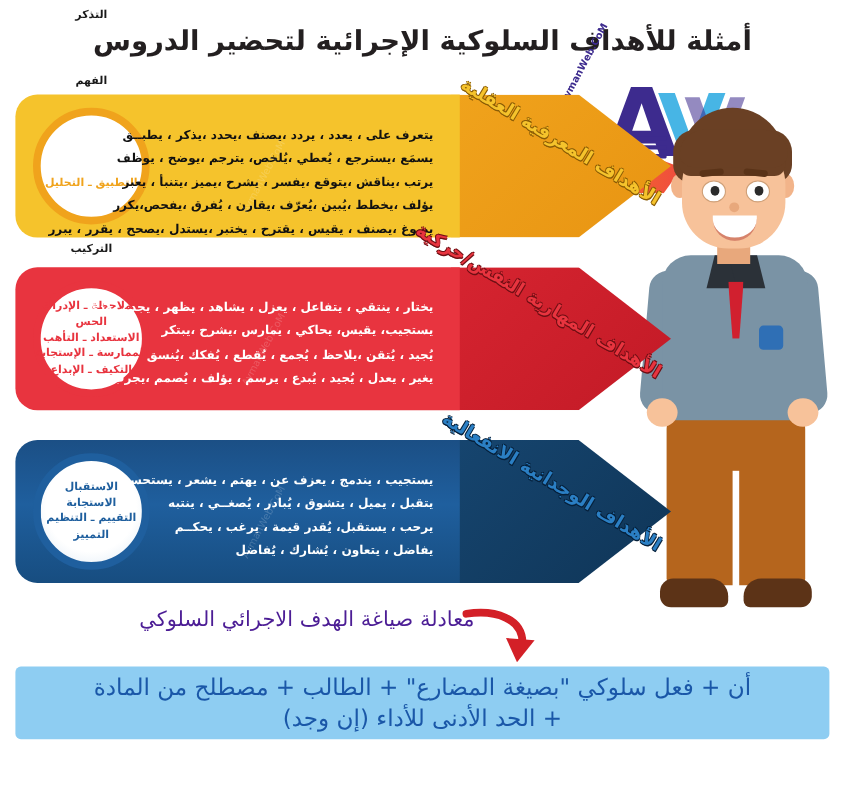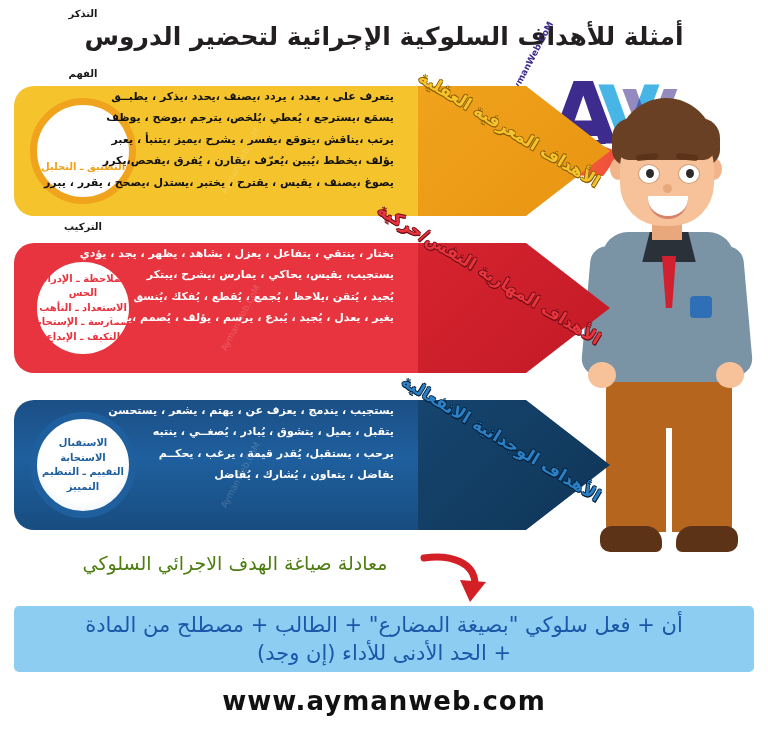--- a/index.html
+++ b/index.html
@@ -113,42 +113,42 @@
   .circle span{
     display:block;font-size:10px;font-weight:bold;line-height:1.45;white-space:nowrap;
   }
   .circle.yellow span{color:#1a1a1a;}
   .circle.yellow span.hl{color:#f0a31c;margin-top:32px;}
   .circle.red span{color:#e8343f;}
   .circle.blue span{color:#1f5f9e;}
 
   
   .verbs{
-    position:absolute;top:0;right:24px;
+    position:absolute;top:26px;right:24px;
     width:258px;
     direction:rtl;text-align:right;
     font-size:11px;font-weight:bold;line-height:1.95;
     letter-spacing:0px;
   }
   .verbs.yellow{color:#111;}
   .verbs.red{color:#fff;}
   .verbs.blue{color:#ffffff;}
   .verbs div{white-space:nowrap;}
 
   
   .wm{
     position:absolute;font-size:9px;color:rgba(255,255,255,.18);
     transform:rotate(-62deg);direction:ltr;pointer-events:none;
   }
 
   
   .formula-caption{
     position:absolute;top:552px;left:0;width:470px;
     text-align:center;direction:rtl;
-    font-size:19px;font-weight:normal;color:#4d7c0f;
+    font-size:19px;font-weight:normal;color:#4c1d95;padding-left:44px;
   }
   .arrow-red{
     position:absolute;left:420px;top:552px;width:70px;height:52px;
   }
 
   
   .formula-box{
     position:absolute;left:14px;top:606px;width:740px;height:66px;
     background:#8ecdf2;border-radius:5px;
     display:flex;align-items:center;justify-content:center;
@@ -325,14 +325,13 @@
     <path d="M40 28 L 66 30 L 50 50 Z" fill="#d32027"></path>
   </svg>
 
   <div class="formula-box">
     <div class="txt">
       <div>أن + فعل سلوكي "بصيغة المضارع"  + الطالب + مصطلح من المادة</div>
       <div>+ الحد الأدنى للأداء (إن وجد)</div>
     </div>
   </div>
 
-  <div class="footer">www.aymanweb.com</div>
 </div>
 
 </body></html>

